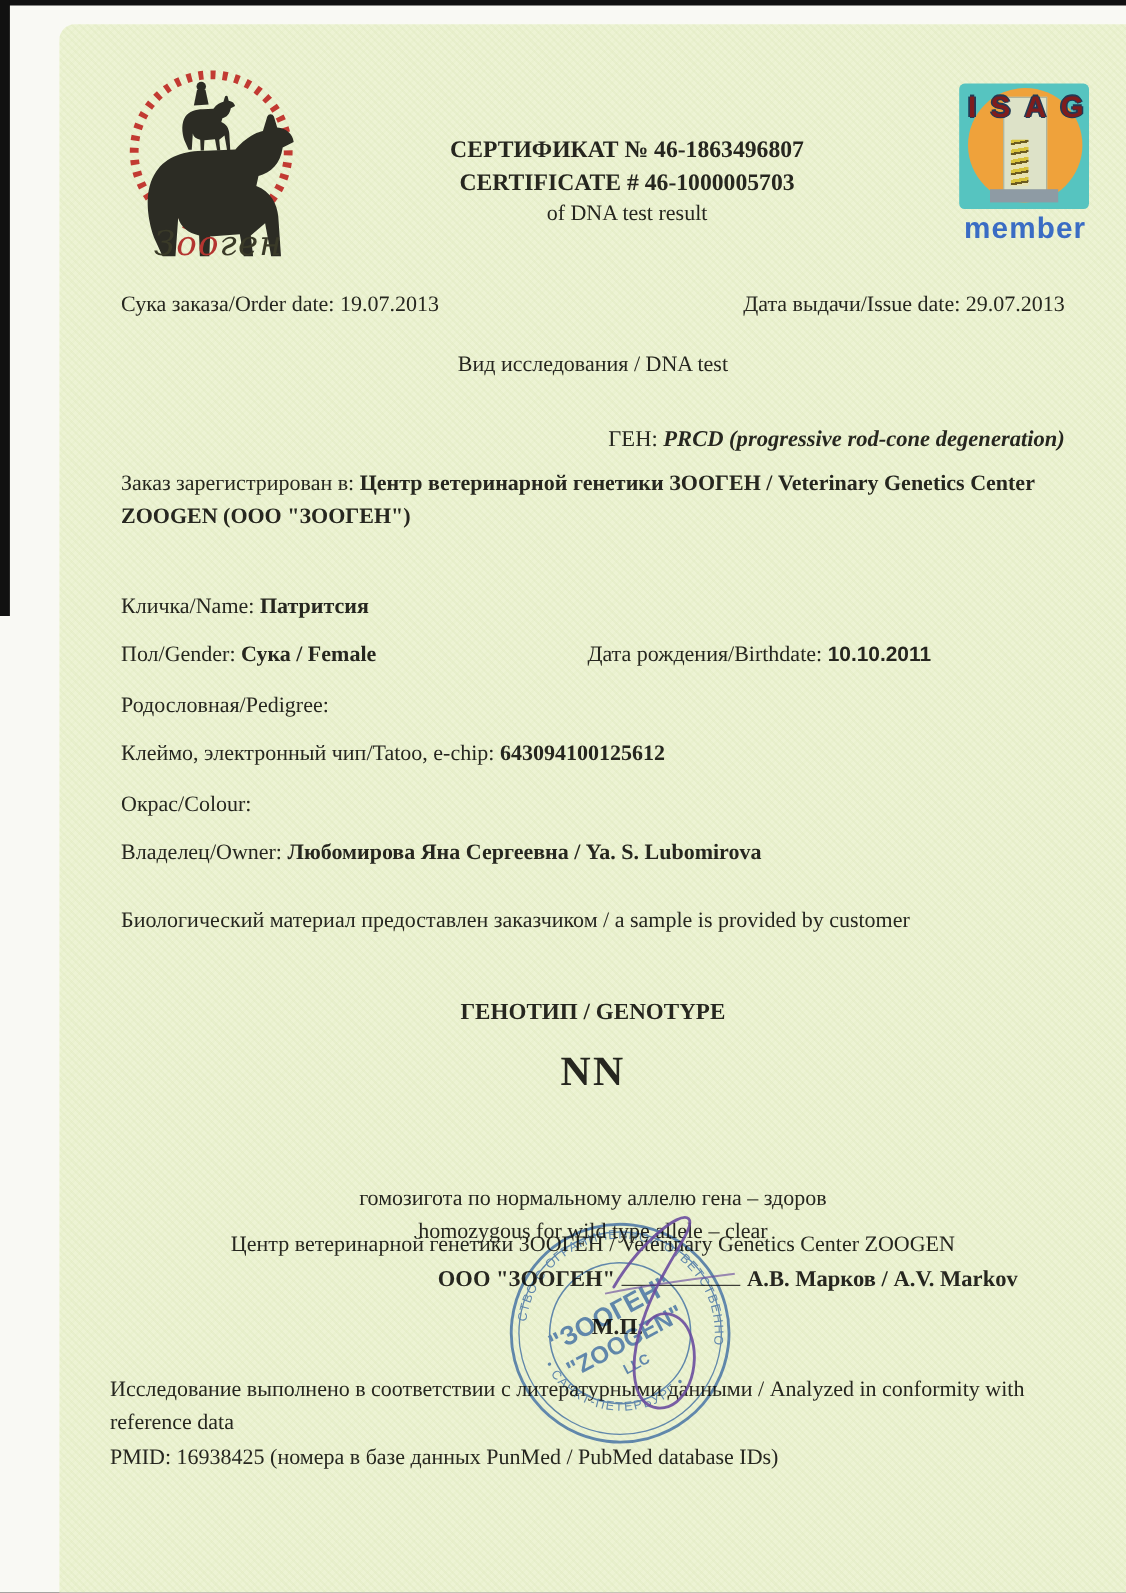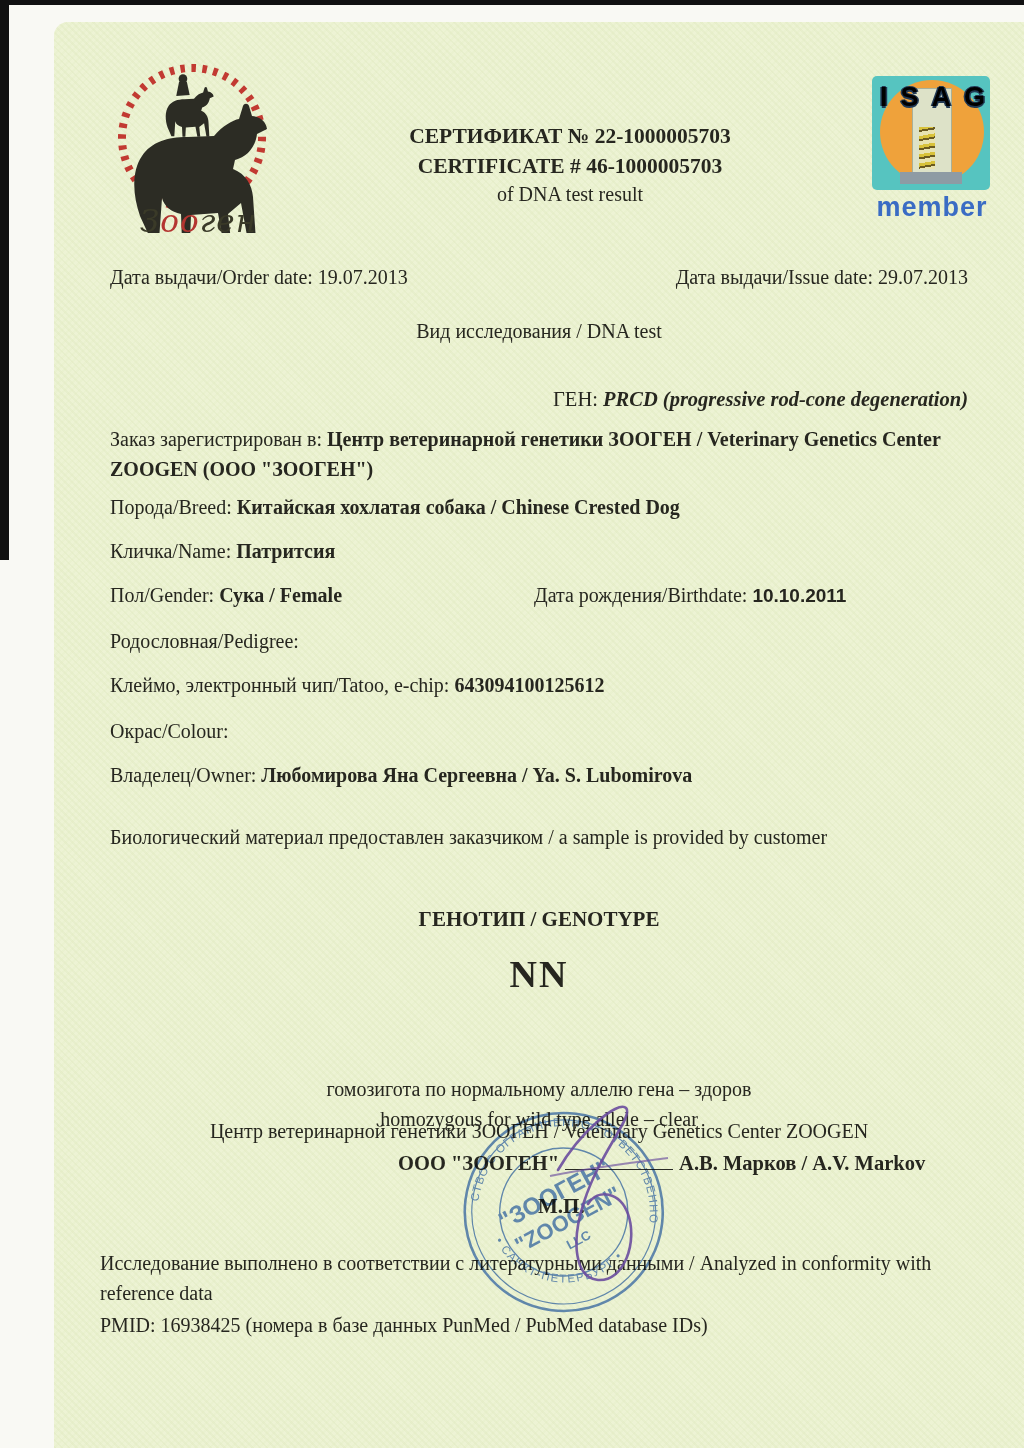--- a/index.html
+++ b/index.html
@@ -28,21 +28,21 @@
 
   
   .badge{left:872px;top:76px;width:120px;text-align:center;}
   .badge-square{position:relative;width:118px;height:114px;background:#56c4c0;border-radius:5px;overflow:hidden;}
   .badge-circle{position:absolute;left:8px;top:4px;width:104px;height:104px;background:#efa23b;border-radius:50%;}
   .badge-strip{position:absolute;left:40px;top:12px;width:38px;height:88px;background:#dde2c8;border:1px solid #a9b098;}
   .badge-bands{position:absolute;left:6px;top:38px;width:16px;height:42px;
       background:repeating-linear-gradient(170deg,#d8c23a 0 3px,#6a5a20 3px 5px,#e8e3b0 5px 9px);}
   .badge-base{position:absolute;left:28px;bottom:6px;width:62px;height:12px;background:#8e9ba4;}
   .badge-isag{position:absolute;left:0;top:6px;width:100%;font-family:"Liberation Sans", sans-serif;
-      font-weight:bold;font-size:27px;letter-spacing:13px;text-indent:8px;color:#000000;
+      font-weight:bold;font-size:27px;letter-spacing:13px;text-indent:8px;color:#7f1d1d;
       text-shadow:-1.5px 0 #223a55, 1.5px 0 #223a55, 0 -1.5px #223a55, 0 1.5px #223a55;}
   .badge-member{margin-top:2px;font-family:"Liberation Sans", sans-serif;font-weight:bold;
       font-size:27px;color:#3a6cc4;letter-spacing:1px;}
 
   
   .line{font-size:20px;line-height:1.5;}
   .b{font-weight:bold;}
   .bi{font-weight:bold;font-style:italic;}
   .sans-b{font-family:"Liberation Sans", sans-serif;font-weight:bold;font-size:19px;}
   .dates-row{left:110px;top:262px;right:56px;display:flex;justify-content:space-between;}
@@ -101,48 +101,47 @@
                    l-6 0 l-1 -20 c-8 -2 -13 -6 -14 -12 l-2 31 l-6 0 z"></path>
           <circle cx="52" cy="18" r="9"></circle>
           <path d="M44 24 l16 0 l6 28 l-28 2 z"></path>
         </g>
       </g>
     </svg>
     <div class="logo-caption"><span>З</span><span class="red">oo</span><span>ген</span></div>
   </div>
 
   <div class="abs title-block">
-    <div class="t-bold">СЕРТИФИКАТ № 22-1000005703</div>
+    <div class="t-bold">СЕРТИФИКАТ № 46-1863496807</div>
     <div class="t-bold">CERTIFICATE # 46-1000005703</div>
     <div class="t-reg">of DNA test result</div>
   </div>
 
   <div class="abs badge">
     <div class="badge-square">
       <div class="badge-circle"></div>
       <div class="badge-strip">
         <div class="badge-bands"></div>
       </div>
       <div class="badge-base"></div>
       <div class="badge-isag">ISAG</div>
     </div>
     <div class="badge-member">member</div>
   </div>
 
   <div class="abs dates-row line">
-    <div><span>Дата выдачи/Order date:</span> <span>19.07.2013</span></div>
+    <div><span>Сука заказа/Order date:</span> <span>19.07.2013</span></div>
     <div><span>Дата выдачи/Issue date:</span> <span>29.07.2013</span></div>
   </div>
 
   <div class="abs full center line kind">Вид исследования / DNA test</div>
   <div class="abs full line gene-line"><span>ГЕН:</span> <span class="bi">PRCD (progressive rod-cone degeneration)</span></div>
 
   <div class="abs full line registered"><span>Заказ зарегистрирован в:</span> <span class="b">Центр ветеринарной генетики ЗООГЕН / Veterinary Genetics Center ZOOGEN (ООО "ЗООГЕН")</span></div>
 
-  <div class="abs full line breed"><span>Порода/Breed:</span> <span class="b">Китайская хохлатая собака / Chinese Crested Dog</span></div>
 
   <div class="abs full line petname"><span>Кличка/Name:</span> <span class="b">Патритсия</span></div>
 
   <div class="abs full line gender-row">
     <span><span>Пол/Gender:</span> <span class="b">Сука / Female</span></span>
     <span class="birth"><span>Дата рождения/Birthdate:</span> <span class="sans-b">10.10.2011</span></span>
   </div>
 
   <div class="abs full line pedigree">Родословная/Pedigree:</div>
 

